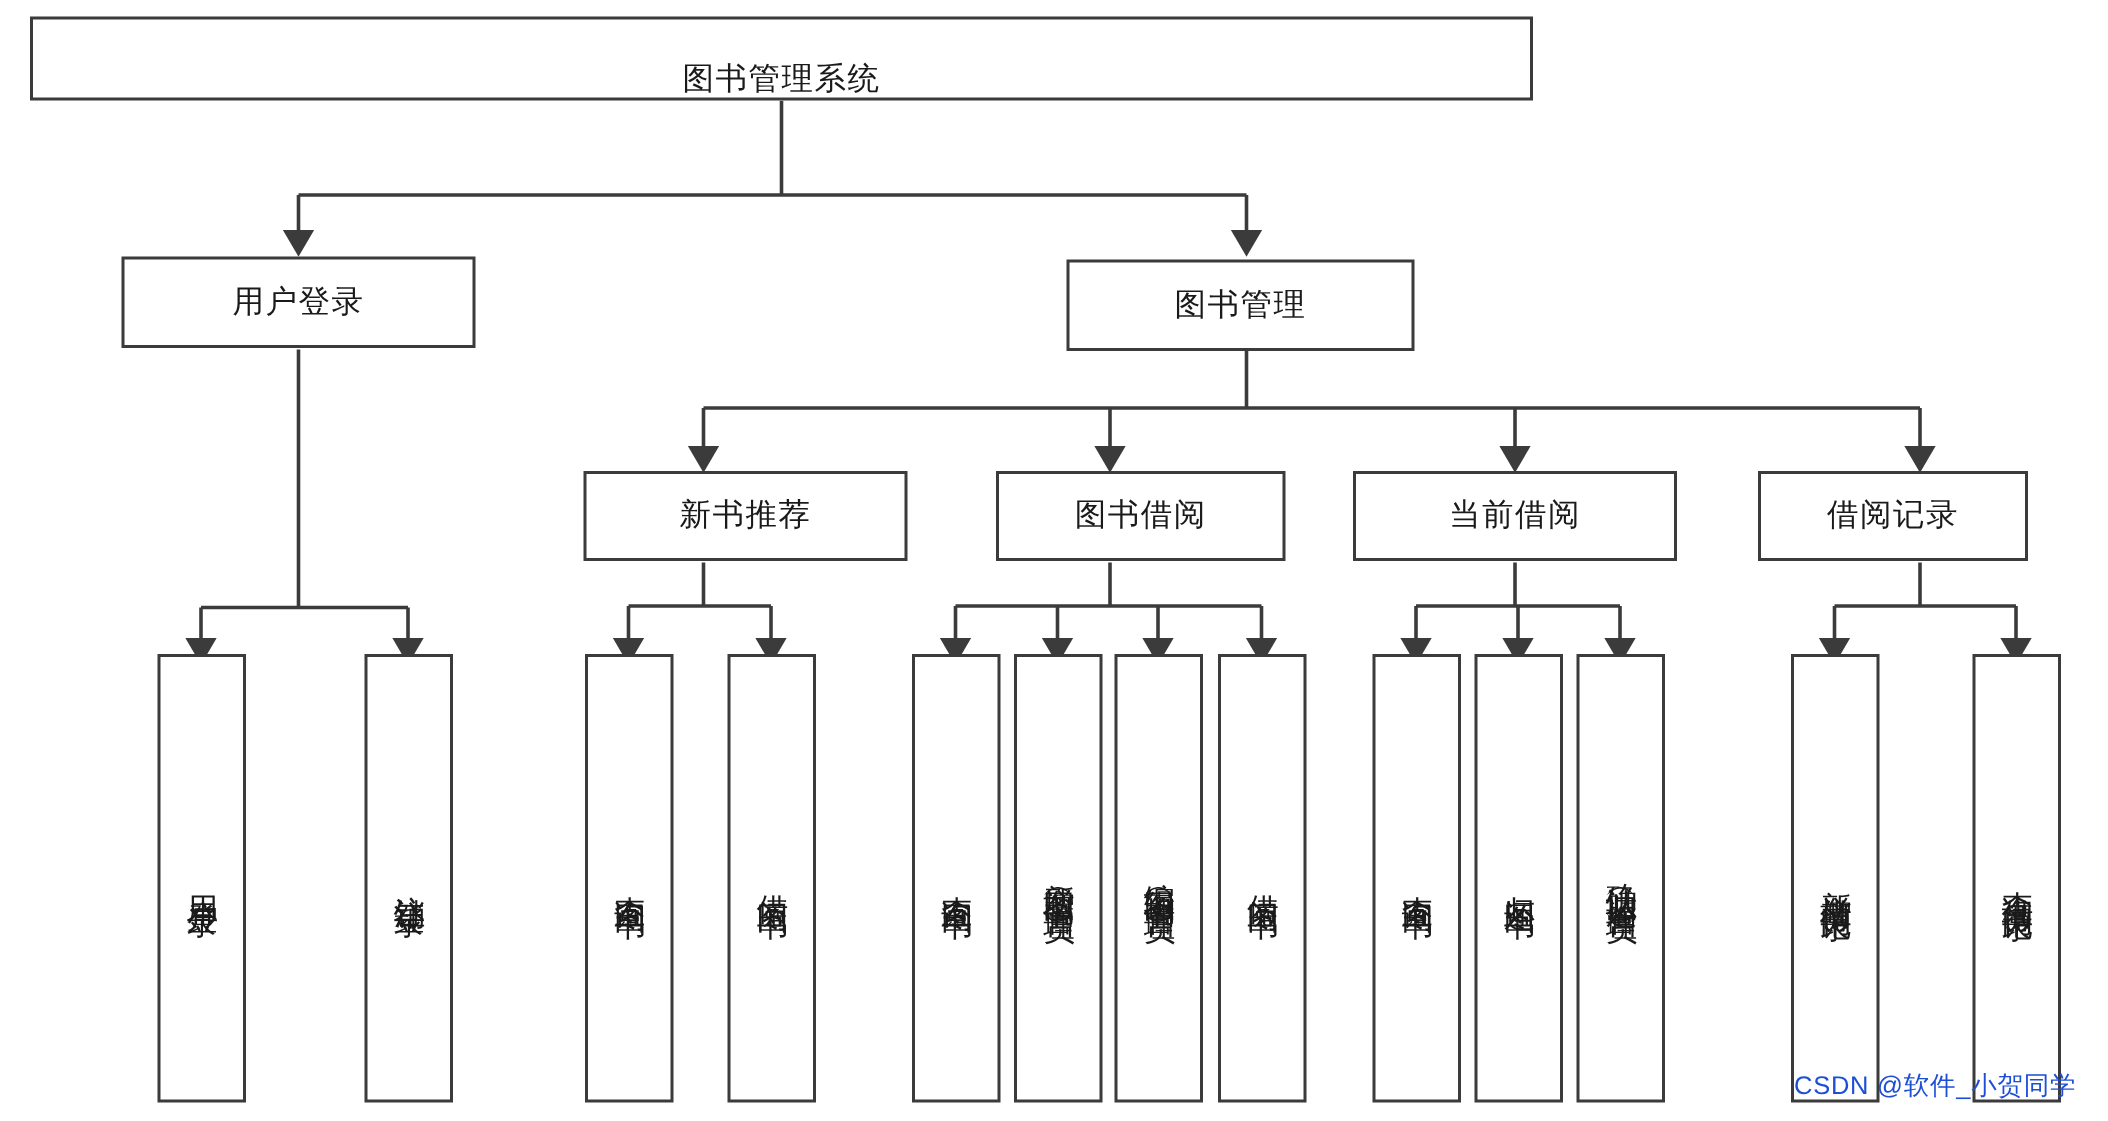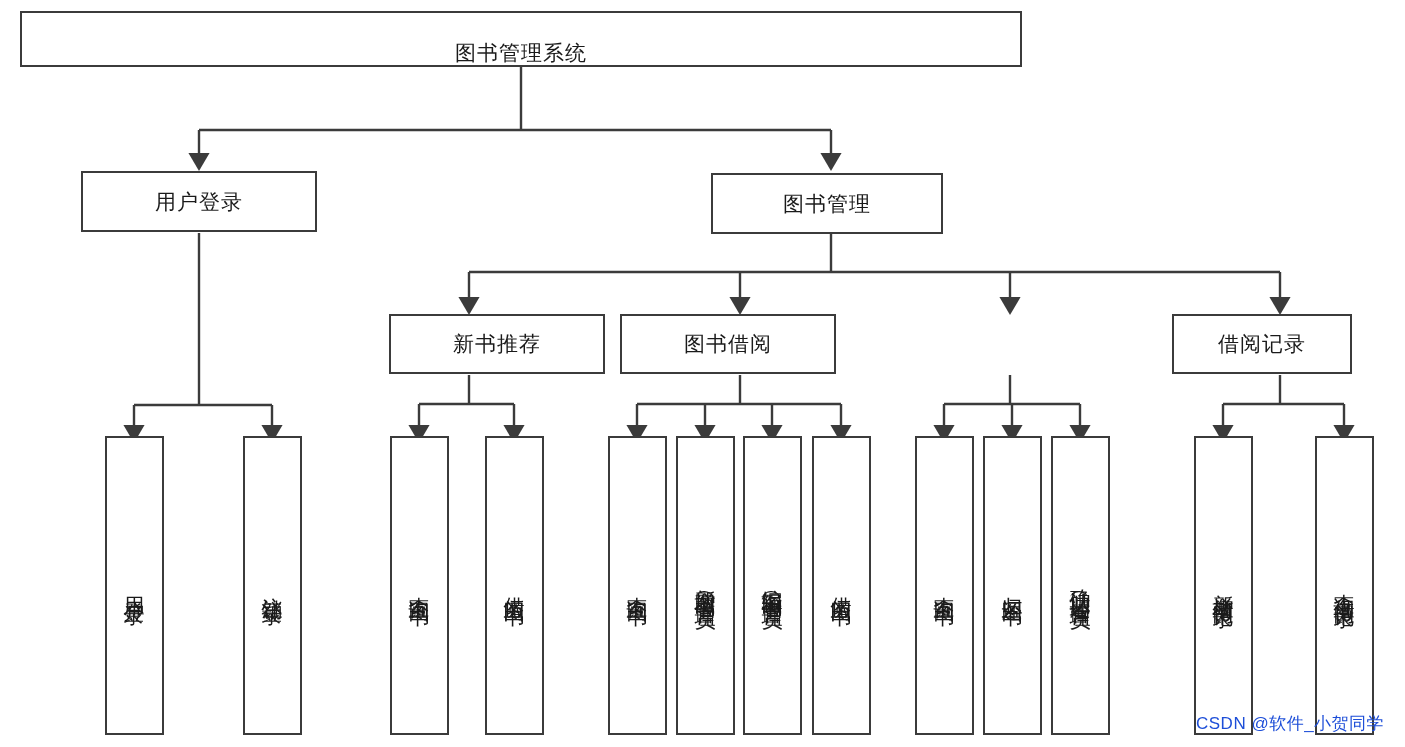--- a/index.html
+++ b/index.html
@@ -130,22 +130,25 @@
   <div class="node horiz" style="left:81px; top:171px; width:236px; height:61px;">
     <span class="label">用户登录</span>
   </div>
   <div class="node horiz" style="left:711px; top:173px; width:232px; height:61px;">
     <span class="label">图书管理</span>
   </div>
 
   <div class="node horiz" style="left:377px; top:314px; width:216px; height:60px;margin-left:12px;">
     <span class="label">新书推荐</span>
   </div>
-  <div class="node horiz" style="left:620px; top:314px; width:216px; height:60px;">
+  <div class="node horiz" style="left:664px; top:314px; width:193px; height:60px;">
     <span class="label">图书借阅</span>
+  </div>
+  <div class="node horiz" style="left:902px; top:314px; width:216px; height:60px;">
+    <span class="label">当前借阅</span>
   </div>
   <div class="node horiz" style="left:1172px; top:314px; width:180px; height:60px;">
     <span class="label">借阅记录</span>
   </div>
 
   <div class="node vert" style="left:105px; top:436px; width:59px; height:299px;">
     <span class="label">用户登录</span>
   </div>
   <div class="node vert" style="left:243px; top:436px; width:59px; height:299px;">
     <span class="label">注销登录</span>

